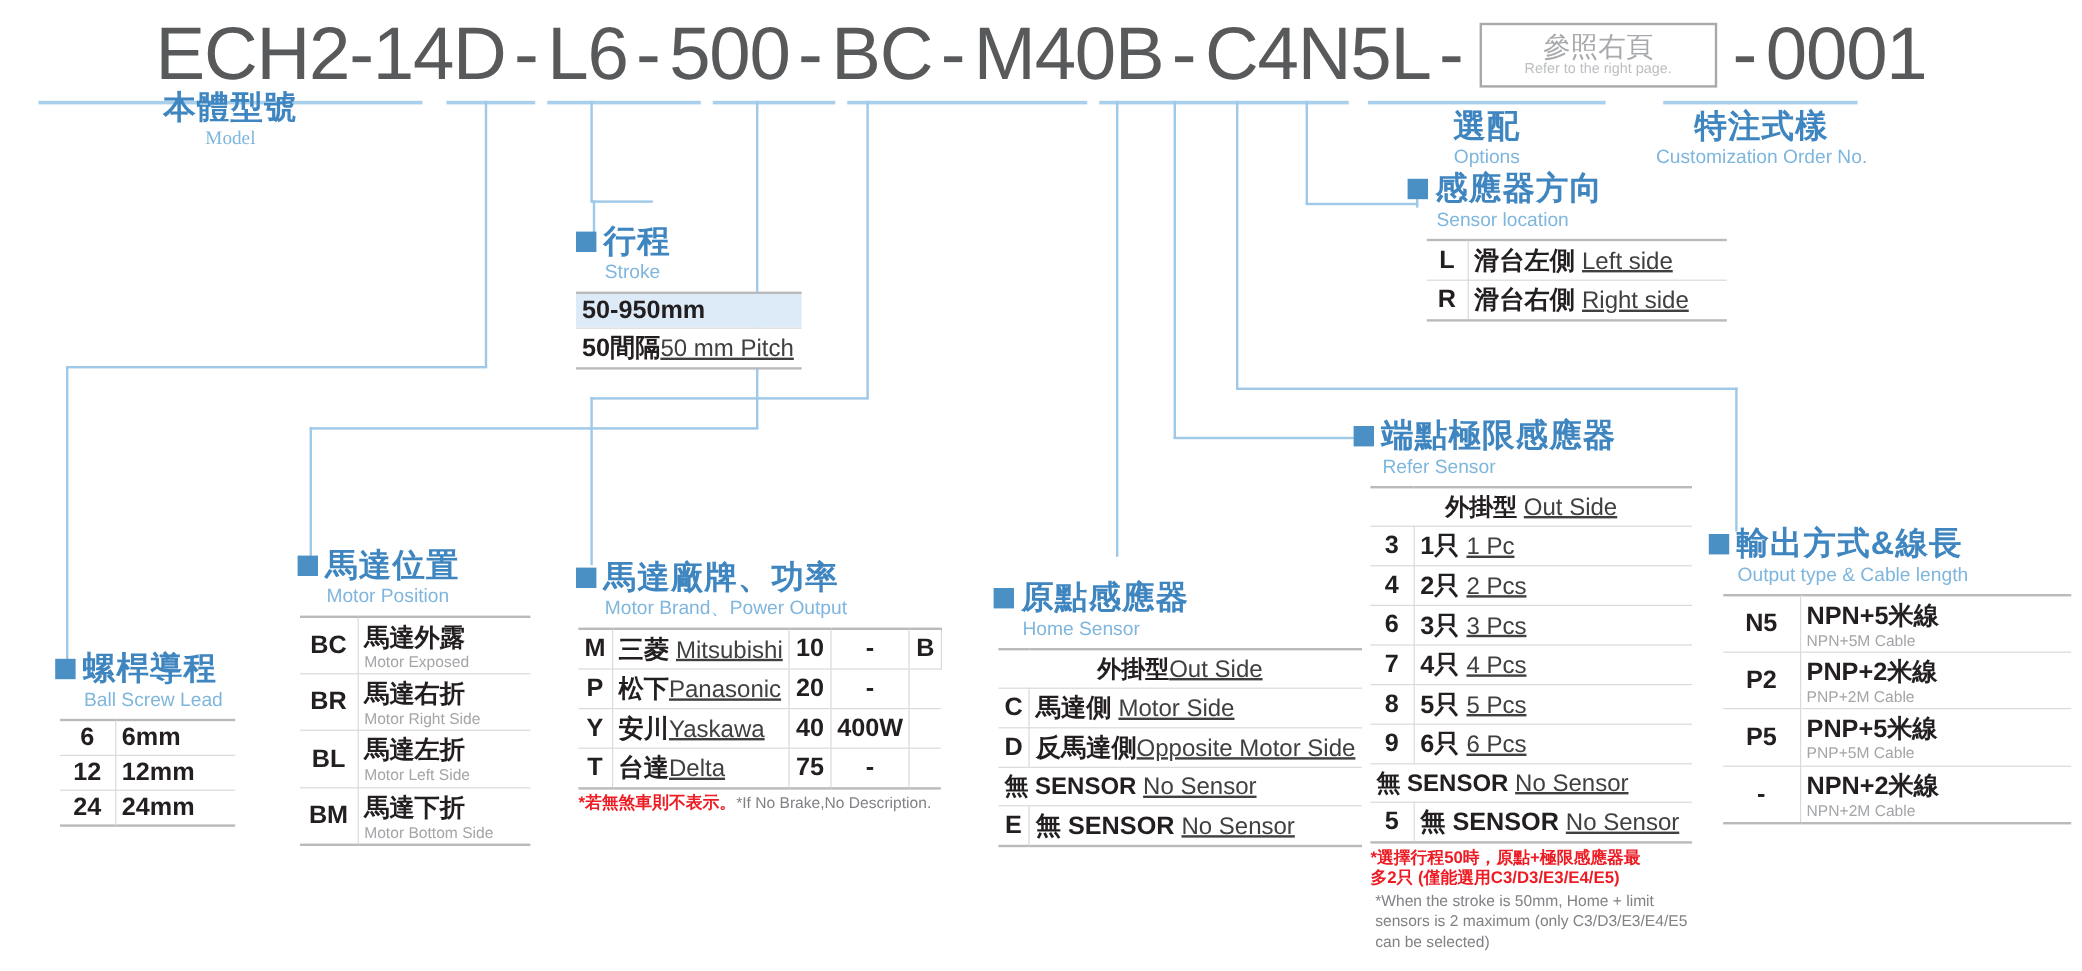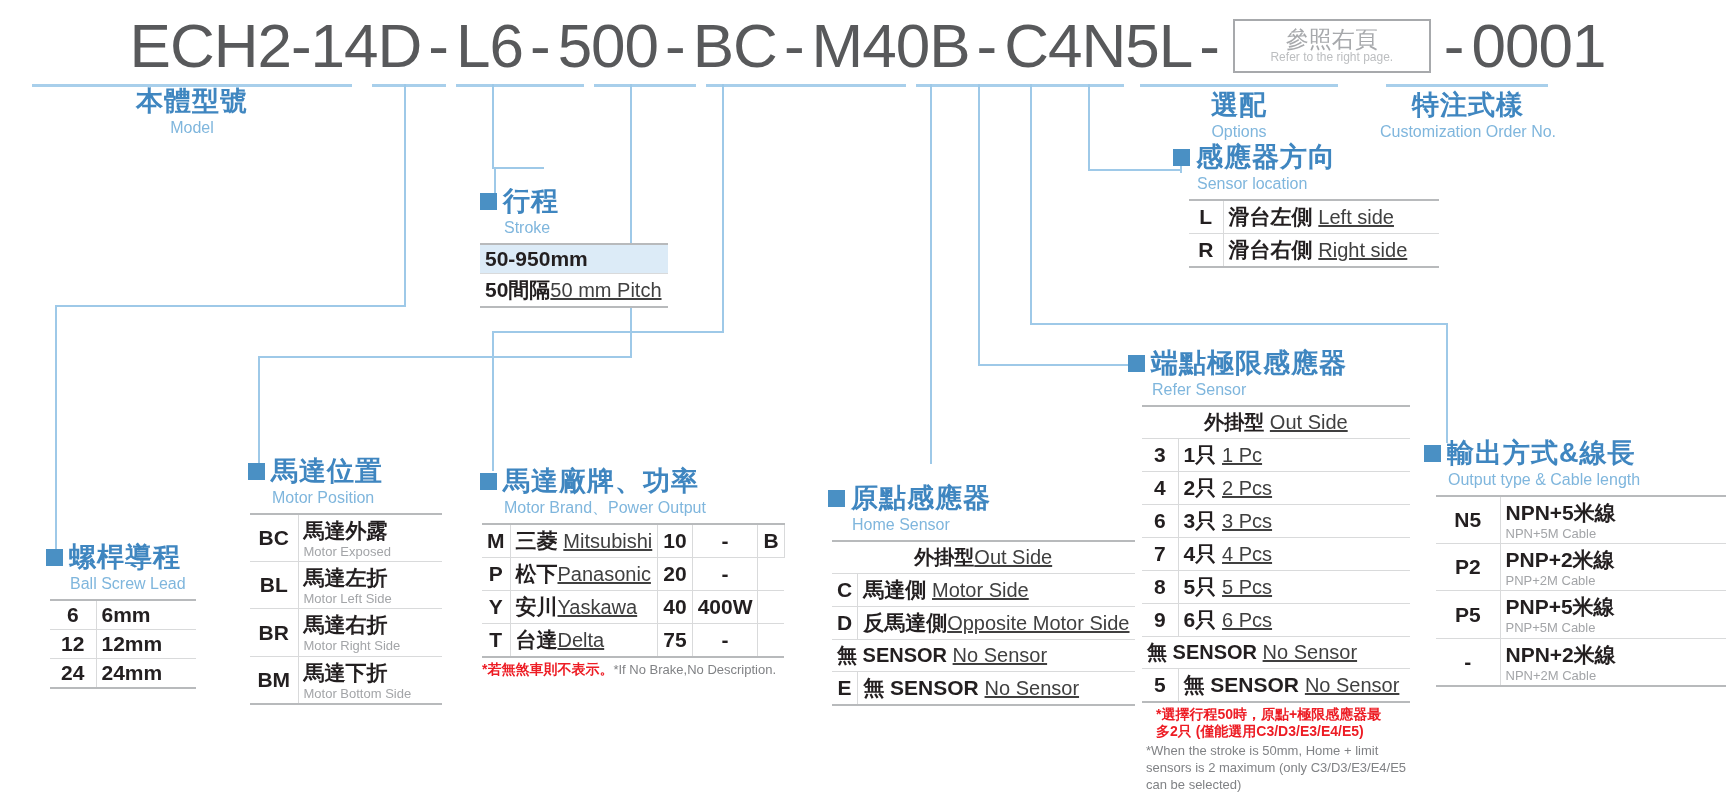--- a/index.html
+++ b/index.html
@@ -183,21 +183,21 @@
 
 <div class="ulinebar" style="left:32px;  top:84px;  width:320px;"></div>
 <div class="ulinebar" style="left:372px; top:84px;  width:74px;"></div>
 <div class="ulinebar" style="left:456px; top:84px;  width:128px;"></div>
 <div class="ulinebar" style="left:594px; top:84px;  width:102px;"></div>
 <div class="ulinebar" style="left:706px; top:84px;  width:200px;"></div>
 <div class="ulinebar" style="left:916px; top:84px;  width:208px;"></div>
 <div class="ulinebar" style="left:1140px; top:84px; width:198px;"></div>
 <div class="ulinebar" style="left:1386px; top:84px; width:162px;"></div>
 
-<div class="sec sec-head-center" style="left:92px; top:88px; width:200px;">
+<div class="sec sec-head-center" style="left:92px; top:76px; width:200px;font-family:Liberation Serif, serif;">
   <div class="sec-title" style="justify-content:center;">
     <span class="sec-cn">本體型號</span>
   </div>
   <div class="sec-en center">Model</div>
 </div>
 
 <div class="sec sec-head-center" style="left:1140px; top:92px; width:198px;">
   <div class="sec-title" style="justify-content:center;">
     <span class="sec-cn">選配</span>
   </div>
@@ -321,21 +321,21 @@
         <span>無 SENSOR</span>
         <span class="en-inline">No Sensor</span>
       </td>
     </tr>
     <tr>
       <td class="key">5</td>
       <td class="val"><span>無 SENSOR</span> <span class="en-inline">No Sensor</span></td>
     </tr>
   </tbody>
     </table>
-  <div class="note-red" style="margin-left:28px; margin-top:3px; width:288px;">
+  <div class="note-red" style="margin-left:14px; margin-top:3px; width:288px;">
     <div>*選擇行程50時，原點+極限感應器最</div>
     <div>多2只 (僅能選用C3/D3/E3/E4/E5)</div>
   </div>
   <div class="note-gray" style="margin-left:18px; margin-top:2px; width:262px;">*When the stroke is 50mm, Home + limit sensors is 2 maximum (only C3/D3/E3/E4/E5 can be selected)</div>
 </div>
 
 <div class="sec" style="left:1424px; top:440px;">
   <div class="sec-title">
     <span class="sq"></span>
     <span class="sec-cn">輸出方式&amp;線長</span>
@@ -419,31 +419,31 @@
   <table class="spec" style="margin-top:4px; margin-left:2px; width:192px;">
     <tbody>
         <tr>
       <td class="key" style="width:48px;">BC</td>
       <td class="val">
         <span>馬達外露</span>
         <span class="sub-en">Motor Exposed</span>
       </td>
     </tr>
     <tr>
+      <td class="key">BR</td>
+      <td class="val">
+        <span>馬達右折</span>
+        <span class="sub-en">Motor Right Side</span>
+      </td>
+    </tr>
+    <tr>
       <td class="key">BL</td>
       <td class="val">
         <span>馬達左折</span>
         <span class="sub-en">Motor Left Side</span>
-      </td>
-    </tr>
-    <tr>
-      <td class="key">BR</td>
-      <td class="val">
-        <span>馬達右折</span>
-        <span class="sub-en">Motor Right Side</span>
       </td>
     </tr>
     <tr>
       <td class="key">BM</td>
       <td class="val">
         <span>馬達下折</span>
         <span class="sub-en">Motor Bottom Side</span>
       </td>
     </tr>
   </tbody>

